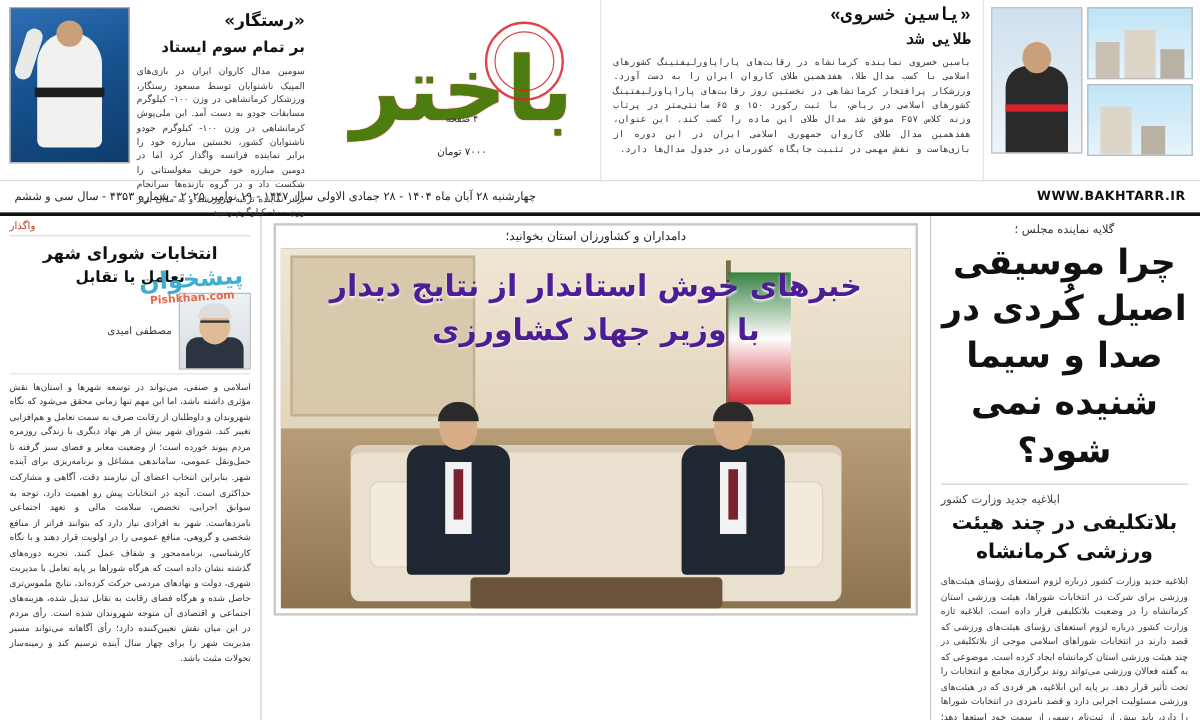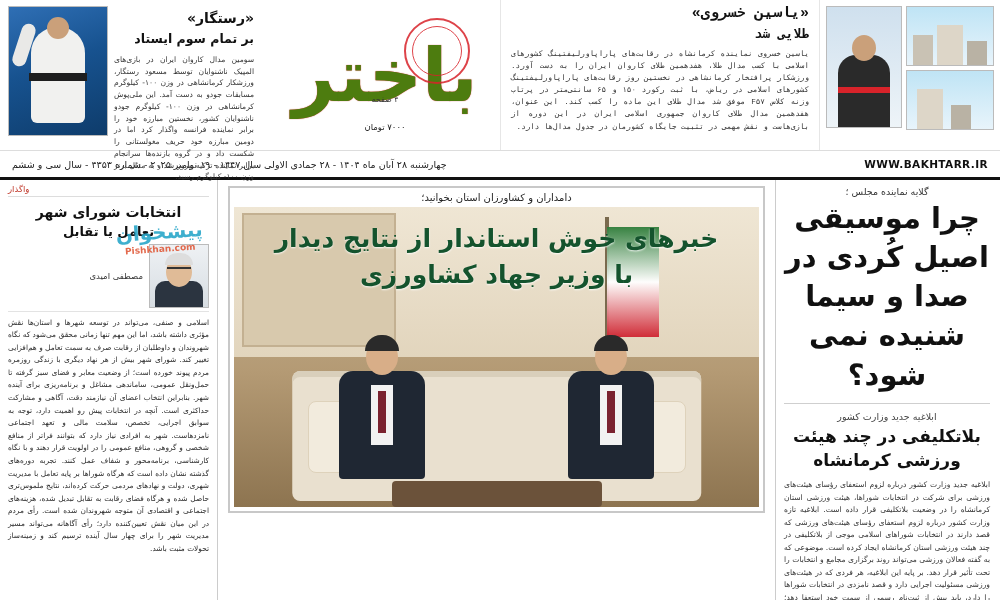--- a/index.html
+++ b/index.html
@@ -63,21 +63,21 @@
 
   
   .content{display:flex;flex-direction:row;height:421px;}
   .col-right{width:225px;border-left:1px solid #ccc;padding:6px 10px 0 8px;box-sizing:border-box;}
   .col-main{flex:1;padding:6px 10px;box-sizing:border-box;}
   .col-left{width:218px;border-right:1px solid #ccc;padding:4px 8px 0 8px;box-sizing:border-box;}
 
   
   .kicker{font-size:9.5px;color:#333;text-align:center;margin-bottom:2px;}
   .lead-title{font-size:29px;font-weight:bold;color:#111;line-height:1.35;text-align:center;margin:0 0 8px;}
-  .sub-kicker{font-size:9.5px;color:#444;text-align:center;}
+  .sub-kicker{font-size:9.5px;color:#444;text-align:left;}
   .blurb-title{font-size:17px;font-weight:bold;line-height:1.45;text-align:center;color:#111;margin:2px 0 6px;}
   .blurb-body{font-size:7.6px;line-height:1.65;text-align:justify;color:#333;}
   .rule{border:0;border-top:1px solid #cfcfcf;margin:7px 0;}
 
   
   .photo-card{border:2px solid #c8c8c8;padding:4px;box-sizing:border-box;}
   .photo-kicker{font-size:10px;text-align:center;color:#222;margin:0 0 4px;}
   .photo-wrap{position:relative;width:100%;height:300px;overflow:hidden;background:#b9a990;}
   .rug{position:absolute;inset:0;background:linear-gradient(#c9b89c,#b49a74 55%,#8d7450);}
   .wall{position:absolute;left:0;right:0;top:0;height:150px;background:linear-gradient(#efe6d4,#e2d5bd);}
@@ -91,21 +91,21 @@
   .person{position:absolute;bottom:28px;width:86px;height:140px;}
   .p-suit{position:absolute;bottom:0;left:0;width:86px;height:108px;background:#1f2733;border-radius:14px 14px 4px 4px;}
   .p-shirt{position:absolute;bottom:34px;left:32px;width:22px;height:60px;background:#f2f2f2;}
   .p-tie{position:absolute;bottom:46px;left:39px;width:8px;height:42px;background:#7a2230;}
   .p-head{position:absolute;bottom:104px;left:50%;transform:translateX(-50%);width:32px;height:36px;border-radius:50%;background:#d8ae88;}
   .p-hair{position:absolute;bottom:128px;left:50%;transform:translateX(-50%);width:34px;height:16px;border-radius:16px 16px 0 0;background:#2a2a2a;}
   .pA{left:20%;}
   .pB{right:20%;}
   .table-low{position:absolute;bottom:0;left:50%;transform:translateX(-50%);width:40%;height:26px;background:#6b523a;border-radius:4px;}
   .ov-title{position:absolute;top:14px;left:0;right:0;text-align:center;}
-  .ov-title .l{display:block;font-size:25px;font-weight:bold;color:#14532d;line-height:1.45;text-shadow:0 1px 2px rgba(255,255,255,.85);}
+  .ov-title .l{display:block;font-size:25px;font-weight:bold;color:#4c1d95;line-height:1.45;text-shadow:0 1px 2px rgba(255,255,255,.85);}
 
   
   .lc-head{display:flex;align-items:center;justify-content:space-between;border-bottom:1px solid #ddd;padding-bottom:2px;}
   .lc-head .tag{font-size:8.5px;color:#c0392b;}
   .lc-title{font-size:14px;font-weight:bold;text-align:center;color:#111;margin:6px 0 1px;line-height:1.4;}
   .lc-title2{font-size:13px;font-weight:bold;text-align:center;color:#111;margin:0 0 5px;}
   .lc-author{display:flex;align-items:center;gap:6px;border-bottom:1px solid #e3e3e3;padding-bottom:3px;}
   .lc-author .nm{font-size:8.5px;color:#333;}
   .author-photo{width:58px;height:62px;border:1px solid #bbb;position:relative;overflow:hidden;background:#e6e9ec;flex:0 0 auto;}
   .a-bg{position:absolute;inset:0;background:linear-gradient(#eef1f4,#d7dde2);}

